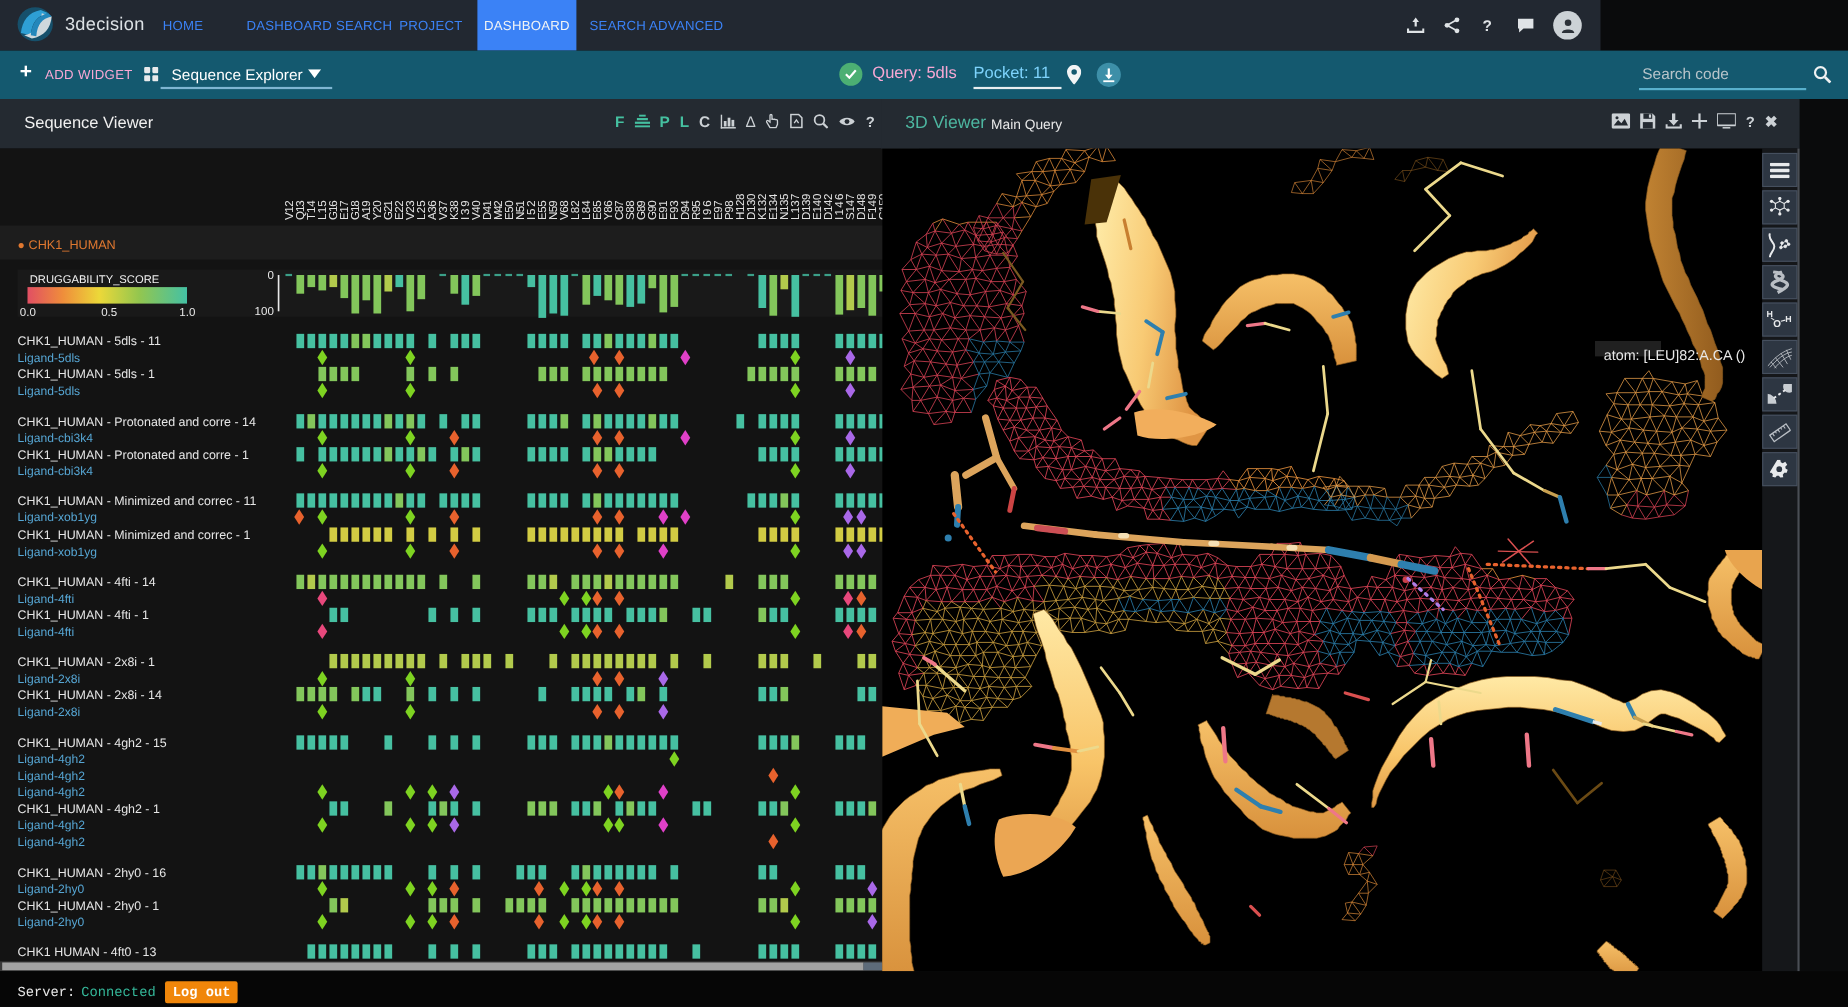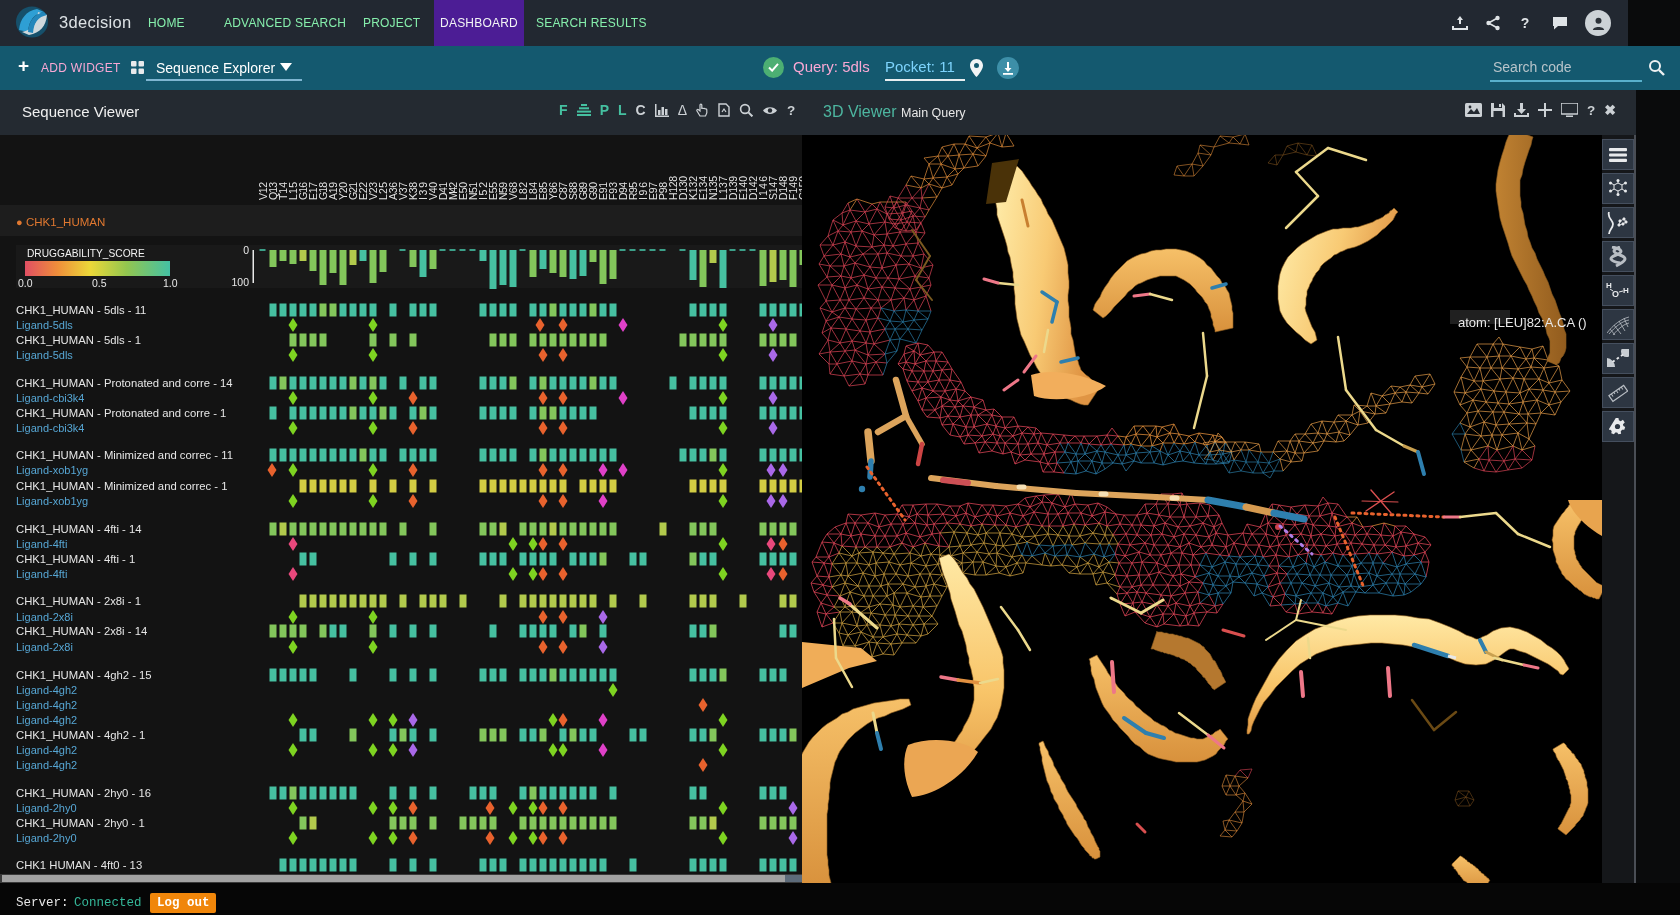--- a/index.html
+++ b/index.html
@@ -1,19 +1,19 @@
 <!DOCTYPE html>
 <html><head><meta charset="utf-8"><style>
 *{margin:0;padding:0;box-sizing:border-box}
 html,body{width:1680px;height:915px;overflow:hidden;background:#0a0b0c;font-family:"Liberation Sans",sans-serif}
-#navbar{position:absolute;left:0;top:0;width:1628px;height:46px;background:#222831}
+#navbar{position:absolute;left:0;top:0;width:1455px;height:46px;background:#222831}
 #logo{position:absolute;left:12px;top:5px;display:flex;align-items:center}
 #logotext{color:#dde2e5;font-size:16.5px;font-weight:400;margin-left:5px;letter-spacing:0.3px}
-.navitem{position:absolute;top:16px;color:#86efac;font-size:12px;letter-spacing:0.2px}
-#navactive{position:absolute;left:434px;top:0;width:90px;height:46px;background:#4c1d95;color:#f2f4f5;font-size:12px;letter-spacing:0.2px;display:flex;align-items:center;justify-content:center}
+.navitem{position:absolute;top:16px;color:#3b82f6;font-size:12px;letter-spacing:0.2px}
+#navactive{position:absolute;left:434px;top:0;width:90px;height:46px;background:#3b82f6;color:#f2f4f5;font-size:12px;letter-spacing:0.2px;display:flex;align-items:center;justify-content:center}
 .nicon{position:absolute;top:15px}
 #avatar{position:absolute;right:17px;top:10px;width:26px;height:26px;border-radius:50%;background:#ccd2d6;display:flex;align-items:center;justify-content:center}
 #toolbar{position:absolute;left:0;top:46px;width:1680px;height:44px;background:#14596f}
 #addplus{position:absolute;left:18px;top:9px;color:#fff;font-size:19px;font-weight:bold}
 #addwidget{position:absolute;left:41px;top:15px;color:#f9a8d4;font-size:12px;letter-spacing:0.3px}
 #gridicon{position:absolute;left:131px;top:15px}
 #seqexp{position:absolute;left:156px;top:14px;color:#fff;font-size:14px}
 #caret{position:absolute;left:280px;top:17px}
 #seqexp-ul{position:absolute;left:146px;top:33px;width:156px;height:2px;background:#7fb6d2}
 #qcheck{position:absolute;left:763px;top:11px;width:21px;height:21px;border-radius:50%;background:#4caf73;display:flex;align-items:center;justify-content:center}
@@ -47,24 +47,24 @@
   <div id="logo">
     <svg width="42" height="34" viewBox="0 0 42 34">
         <ellipse cx="20" cy="17" rx="16" ry="15.5" fill="#16506b"></ellipse>
         <path d="M7 25 C8 14 14 6 25 4 L32 7 C22 9 17 15 16 27 Z" fill="#2e9fd4"></path>
         <path d="M35 10 C34 21 28 28 17 30 L10 27 C20 25 25 19 26 7 Z" fill="#cfd8dc"></path>
         <path d="M16 27 C17 16 22 9 32 7 L35 10 C26 12 22 17 21 28 Z" fill="#2387bb"></path>
       </svg>
     <span id="logotext">3decision</span>
   </div>
   <div class="navitem" style="left:148px">HOME</div>
-  <div class="navitem" style="left:224px">ADVANCED SEARCH</div>
+  <div class="navitem" style="left:224px">DASHBOARD SEARCH</div>
   <div class="navitem" style="left:363px">PROJECT</div>
   <div id="navactive">DASHBOARD</div>
-  <div class="navitem" style="left:536px">SEARCH RESULTS</div>
+  <div class="navitem" style="left:536px">SEARCH ADVANCED</div>
   <div class="nicon" style="right:160px"><svg width="16" height="16" viewBox="0 0 16 16">
         <path d="M8 1 L11 5 H9 V9 H7 V5 H5 Z M2 11 V13 H14 V11 H16 V15 H0 V11 Z" fill="#dfe3e6"></path>
       </svg></div>
   <div class="nicon" style="right:127px"><svg width="16" height="16" viewBox="0 0 16 16">
         <circle cx="12.5" cy="3" r="2.2" fill="#dfe3e6"></circle>
         <circle cx="3.5" cy="8" r="2.2" fill="#dfe3e6"></circle>
         <circle cx="12.5" cy="13" r="2.2" fill="#dfe3e6"></circle>
         <path d="M3.5 8 L12.5 3 M3.5 8 L12.5 13" stroke="#dfe3e6" stroke-width="1.5"></path>
       </svg></div>
   <div class="nicon" style="right:95px"><svg width="16" height="16" viewBox="0 0 16 16">

